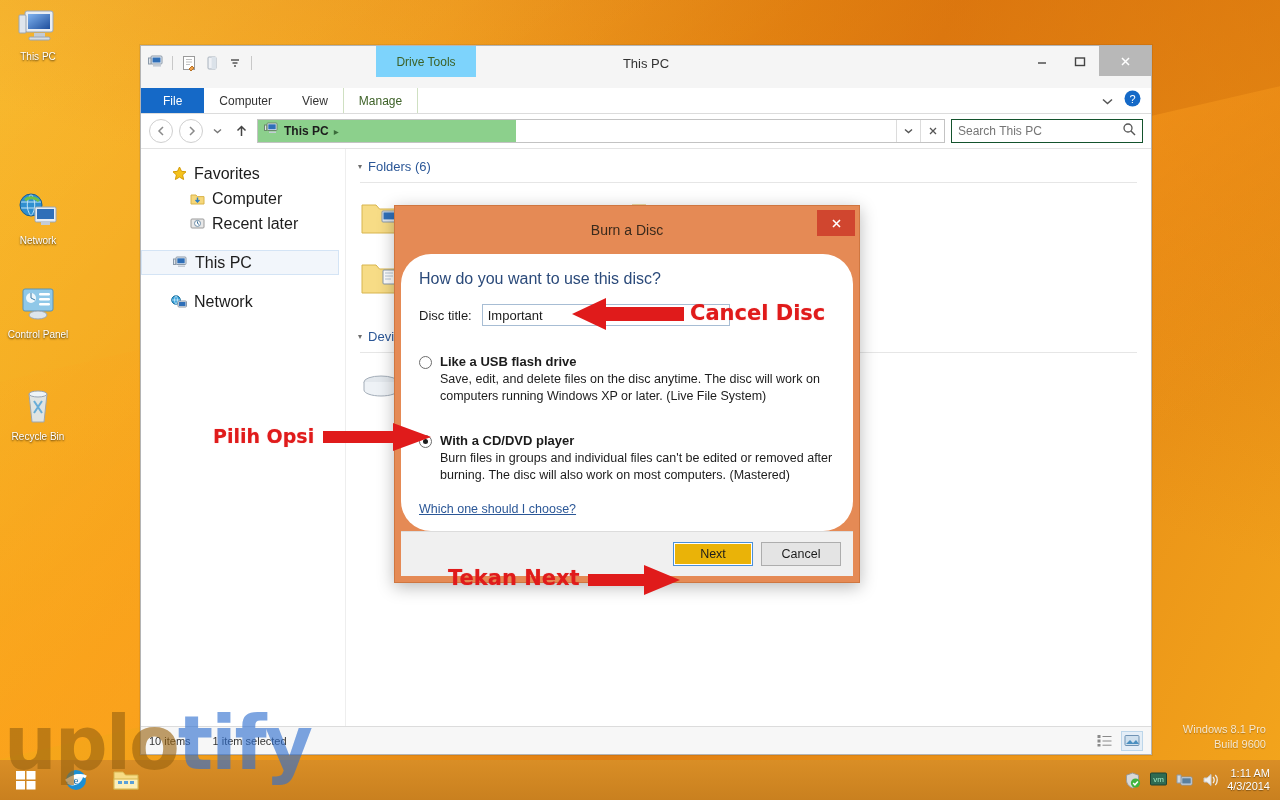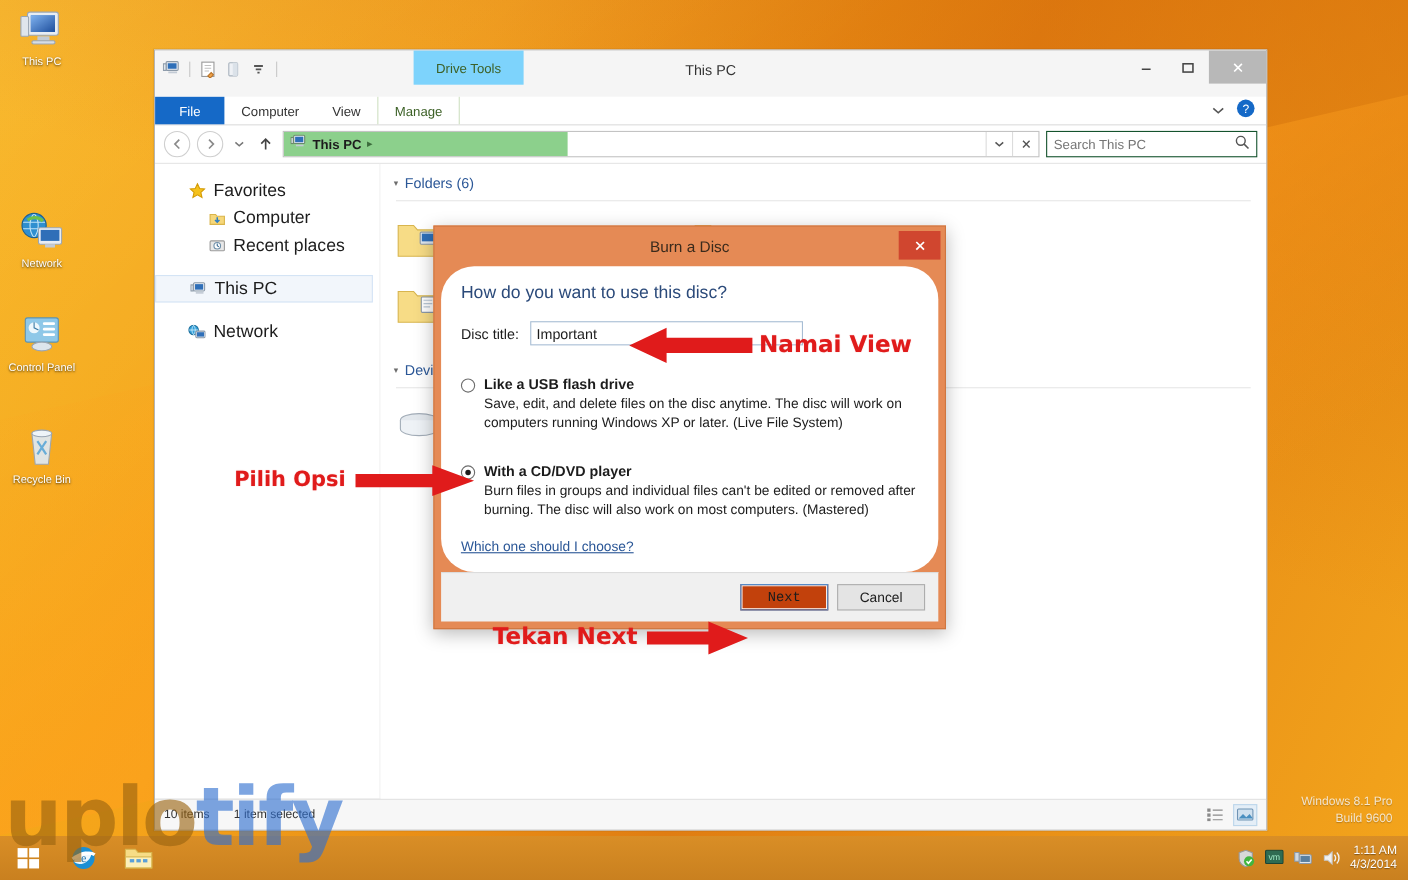--- a/index.html
+++ b/index.html
@@ -151,21 +151,21 @@
   #status-views { margin-left:auto; display:flex; gap:6px; align-items:center; }
   .view-btn { width:22px; height:20px; display:flex; align-items:center; justify-content:center; border:1px solid transparent; }
   .view-btn.active { background:#e4eef7; border-color:#bcd6ea; }
 
   
   #burn-dialog {
     position:absolute; left:394px; top:205px; width:466px;
     background:#e58a55; border:1px solid #cf7640; z-index:40;
     box-shadow:0 4px 16px rgba(0,0,0,.28);
   }
-  #burn-title-bar { height:36px; position:relative; display:flex; align-items:center; justify-content:center; }
+  #burn-title-bar { height:48px; position:relative; display:flex; align-items:center; justify-content:center; }
   #burn-title { font-size:14px; color:#3a2a1c; }
   #burn-close { position:absolute; right:4px; top:4px; width:38px; height:26px; background:#d0462f; display:flex; align-items:center; justify-content:center; }
   #burn-body { background:#fff; margin:0 6px; padding:16px 18px 14px 18px;border-radius:30px; }
   #burn-question { font-size:16px; color:#2b4a7a; margin-bottom:16px; }
   #disc-title-row { display:flex; align-items:center; gap:10px; margin-bottom:28px; }
   #disc-title-label { font-size:13px; color:#1c1c1c; }
   #disc-title-input {
     width:248px; height:22px; border:1px solid #a7bdd4; background:#fff;
     font-size:13px; font-family:inherit; color:#1c1c1c; padding:0 5px; outline:none;
   }
@@ -179,21 +179,21 @@
     content:""; position:absolute; left:3px; top:3px; width:5px; height:5px; border-radius:50%; background:#1c1c1c;
   }
   .radio-label { font-size:13px; font-weight:bold; color:#1c1c1c; }
   .radio-desc { font-size:12.5px; color:#1c1c1c; line-height:17px; margin:2px 0 0 21px; }
   #which-link { font-size:12.5px; color:#2b5797; text-decoration:underline; display:inline-block; margin-top:4px; }
   #burn-footer {
     background:#f0f0f0; margin:0 6px 6px 6px; padding:10px 12px;
     display:flex; align-items:center; justify-content:flex-end; gap:8px; border-top:1px solid #dcdcdc;
   }
   .dlg-btn { width:80px; height:24px; font-size:12.5px; font-family:inherit; background:#e4e4e4; border:1px solid #adadad; color:#1c1c1c; }
-  #btn-next { background:#c2410c; border:1px solid #4a90d9; box-shadow:inset 0 0 0 1px #fff;font-family:Liberation Mono, monospace; }
+  #btn-next { background:#eab308; border:1px solid #4a90d9; box-shadow:inset 0 0 0 1px #fff; }
 
   
   .anno-text {
     position:absolute; color:#e01b1b; font-weight:bold; z-index:55;
     font-family:"DejaVu Sans", sans-serif; white-space:nowrap;
     text-shadow:0 0 1px rgba(224,27,27,.4);
   }
   .anno-arrow { position:absolute; z-index:55; }
 </style>
 </head>
@@ -440,21 +440,21 @@
         <span>Computer</span>
       </div>
       <div class="nav-item child">
         <span class="nav-ico">
           <svg width="15" height="14" viewBox="0 0 15 14">
               <rect x="1" y="2" width="13" height="9" rx="1" fill="#e8e8e8" stroke="#9a9a9a"></rect>
               <circle cx="7.5" cy="6.4" r="3" fill="#fff" stroke="#6f8fa8"></circle>
               <path d="M7.5 4.4v2l1.5 1" stroke="#3a6d96" fill="none"></path>
             </svg>
         </span>
-        <span>Recent places</span>
+        <span>Recent later</span>
       </div>
 
       <div class="nav-gap"></div>
 
       <div class="nav-item selected">
         <span class="nav-ico">
           <svg width="15" height="14" viewBox="0 0 15 14">
               <rect x="3" y="1" width="10" height="7.5" rx="1" fill="#e8edf3" stroke="#8b99a8"></rect>
               <rect x="4.3" y="2.3" width="7.4" height="5" fill="#2f6fb8"></rect>
               <rect x="5" y="9.5" width="7" height="1.5" fill="#c3cbd5"></rect>
@@ -618,21 +618,21 @@
 
     <a id="which-link" href="#">Which one should I choose?</a>
   </div>
 
   <div id="burn-footer">
     <button class="dlg-btn" id="btn-next">Next</button>
     <button class="dlg-btn" id="btn-cancel">Cancel</button>
   </div>
 </div>
 
-<div class="anno-text" style="left:690px; top:301px; font-size:21px;">Namai View</div>
+<div class="anno-text" style="left:690px; top:301px; font-size:21px;">Cancel Disc</div>
 <svg class="anno-arrow" style="left:566px; top:295px;" width="120" height="38" viewBox="0 0 120 38">
   <path d="M118 12h-78V3L6 19l34 16v-9h78z" fill="#e01b1b"></path>
 </svg>
 
 <div class="anno-text" style="left:213px; top:425px; font-size:19px;">Pilih Opsi</div>
 <svg class="anno-arrow" style="left:323px; top:421px;" width="110" height="32" viewBox="0 0 110 32">
   <path d="M0 10h70V2l38 14-38 14v-8H0z" fill="#e01b1b"></path>
 </svg>
 
 <div class="anno-text" style="left:448px; top:566px; font-size:21px;">Tekan Next</div>

